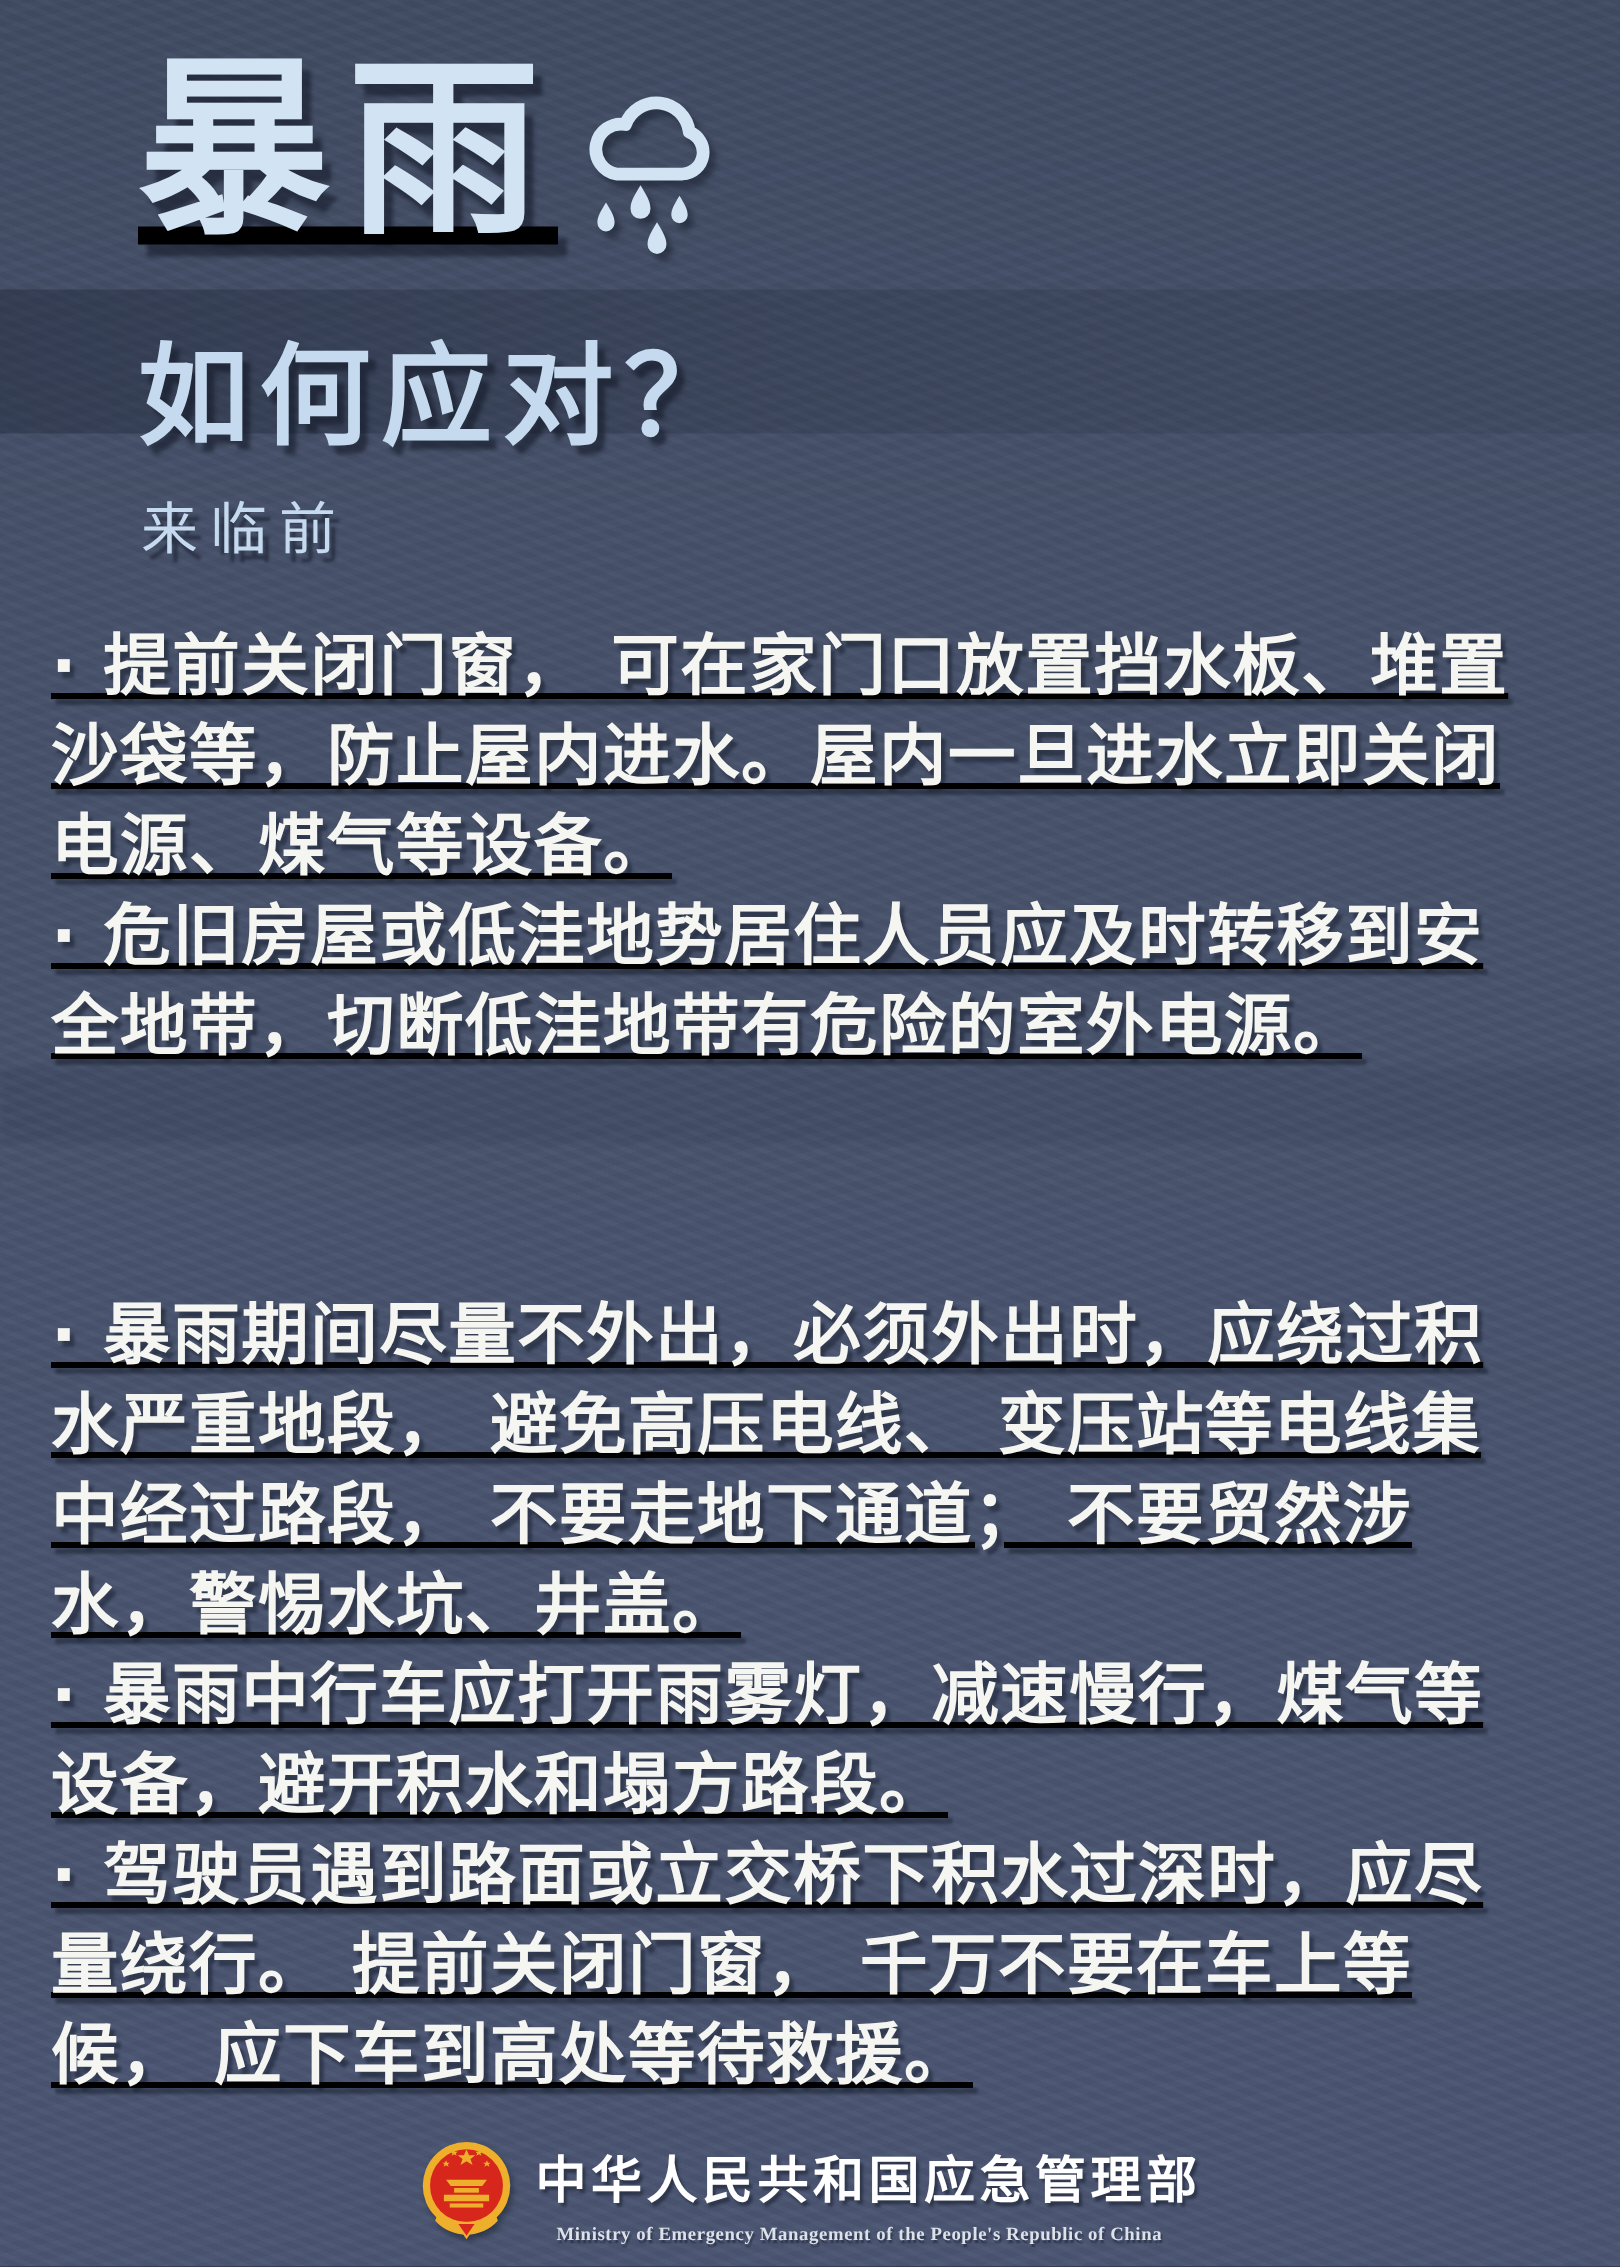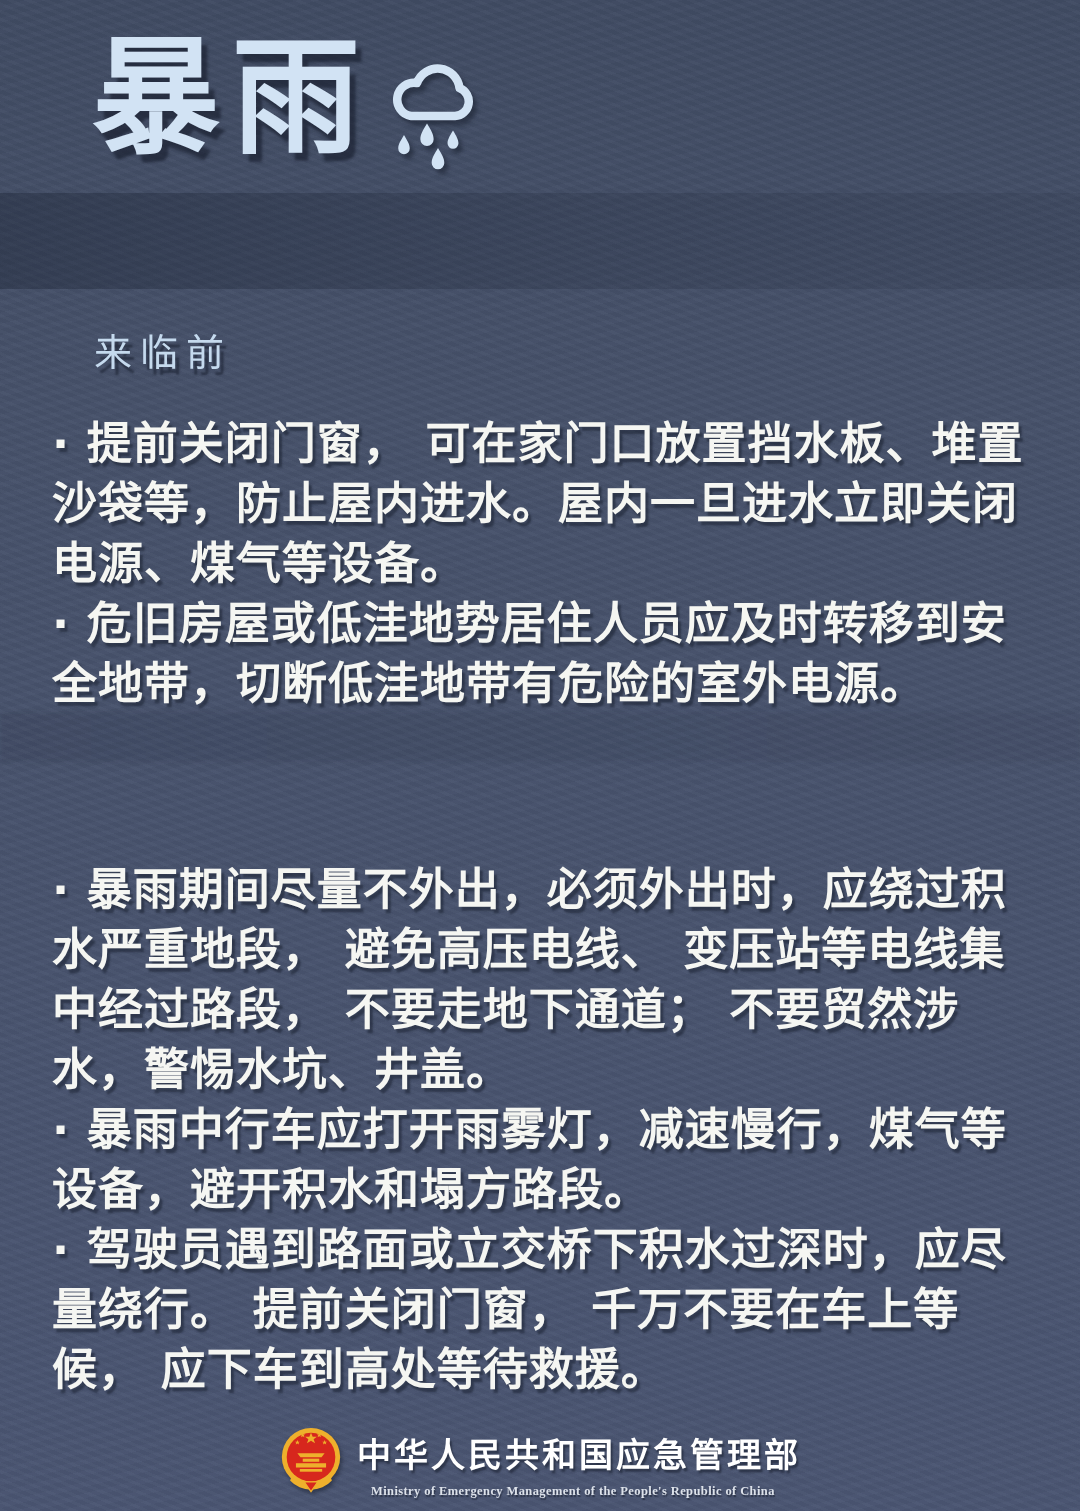--- a/index.html
+++ b/index.html
@@ -46,22 +46,23 @@
     left: 0; top: 712px;
     width: 100%; height: 50px;
     background: linear-gradient(90deg, rgba(18,26,42,0.10), rgba(18,26,42,0.05));
     filter: blur(2px);
   }
 
   .title-row {
     position: absolute;
     left: 92px; top: 22px;
     display: flex;
-    align-items: center;
+    align-items: flex-end;
     gap: 12px;
+    text-decoration: underline;
   }
   .page-title {
     font-size: 128px;
     font-weight: 800;
     letter-spacing: 12px;
     line-height: 1.15;
     color: var(--title-color, #d2e3f4);
     text-shadow: 6px 8px 3px rgba(16,22,36,0.55);
     white-space: nowrap;
   }
@@ -90,42 +91,43 @@
     letter-spacing: 8px;
     color: var(--heading-color, #c5daee);
     text-shadow: 4px 6px 2px rgba(16,22,36,0.5);
     white-space: nowrap;
   }
   .heading-before { top: 322px; }
   .heading-after  { top: 772px; }
 
   .bullet-group {
     position: absolute;
-    left: 52px;
+    left: 34px;
     width: 992px;
+    text-decoration: underline;
   }
   .group-before { top: 414px; }
   .group-after  { top: 860px; }
   .bullet-item {
     font-size: 45px;
     font-weight: 700;
     line-height: 60px;
     letter-spacing: 1px;
     color: var(--body-color, #f5f6f2);
     text-shadow: 3px 4px 2px rgba(16,22,36,0.45);
     text-align: left;
   }
 
   .footer {
     position: absolute;
     left: 0; top: 1426px;
     width: 100%;
     display: flex;
     justify-content: center;
-    align-items: center;
+    align-items: flex-start;
     gap: 14px;
   }
   .emblem-icon { filter: drop-shadow(2px 3px 2px rgba(16,22,36,0.45)); flex: 0 0 auto; }
   .footer-text { display: flex; flex-direction: column; }
   .ministry-name-cn {
     font-size: 34px;
     font-weight: 800;
     letter-spacing: 3px;
     color: #ffffff;
     text-shadow: 2px 3px 2px rgba(16,22,36,0.5);
@@ -159,20 +161,21 @@
         <g fill="currentColor">
           <path transform="translate(20 86) scale(0.82)" d="M0 -11 C4.5 -3.5 7 0.5 7 5.5 a7 7 0 1 1 -14 0 C-7 0.5 -4.5 -3.5 0 -11 z"></path>
           <path transform="translate(43 76) scale(0.95)" d="M0 -11 C4.5 -3.5 7 0.5 7 5.5 a7 7 0 1 1 -14 0 C-7 0.5 -4.5 -3.5 0 -11 z"></path>
           <path transform="translate(69 81) scale(0.78)" d="M0 -11 C4.5 -3.5 7 0.5 7 5.5 a7 7 0 1 1 -14 0 C-7 0.5 -4.5 -3.5 0 -11 z"></path>
           <path transform="translate(54 100) scale(0.9)" d="M0 -11 C4.5 -3.5 7 0.5 7 5.5 a7 7 0 1 1 -14 0 C-7 0.5 -4.5 -3.5 0 -11 z"></path>
         </g>
       </svg>
     </span>
   </div>
 
+  <div class="page-subtitle">如何应对？</div>
 
   <div class="section-heading heading-before">来临前</div>
 
   <div class="bullet-group group-before">
     <p class="bullet-item">· 提前关闭门窗， 可在家门口放置挡水板、堆置沙袋等，防止屋内进水。屋内一旦进水立即关闭电源、煤气等设备。</p>
     <p class="bullet-item">· 危旧房屋或低洼地势居住人员应及时转移到安全地带，切断低洼地带有危险的室外电源。</p>
   </div>
 
 
   <div class="bullet-group group-after">

